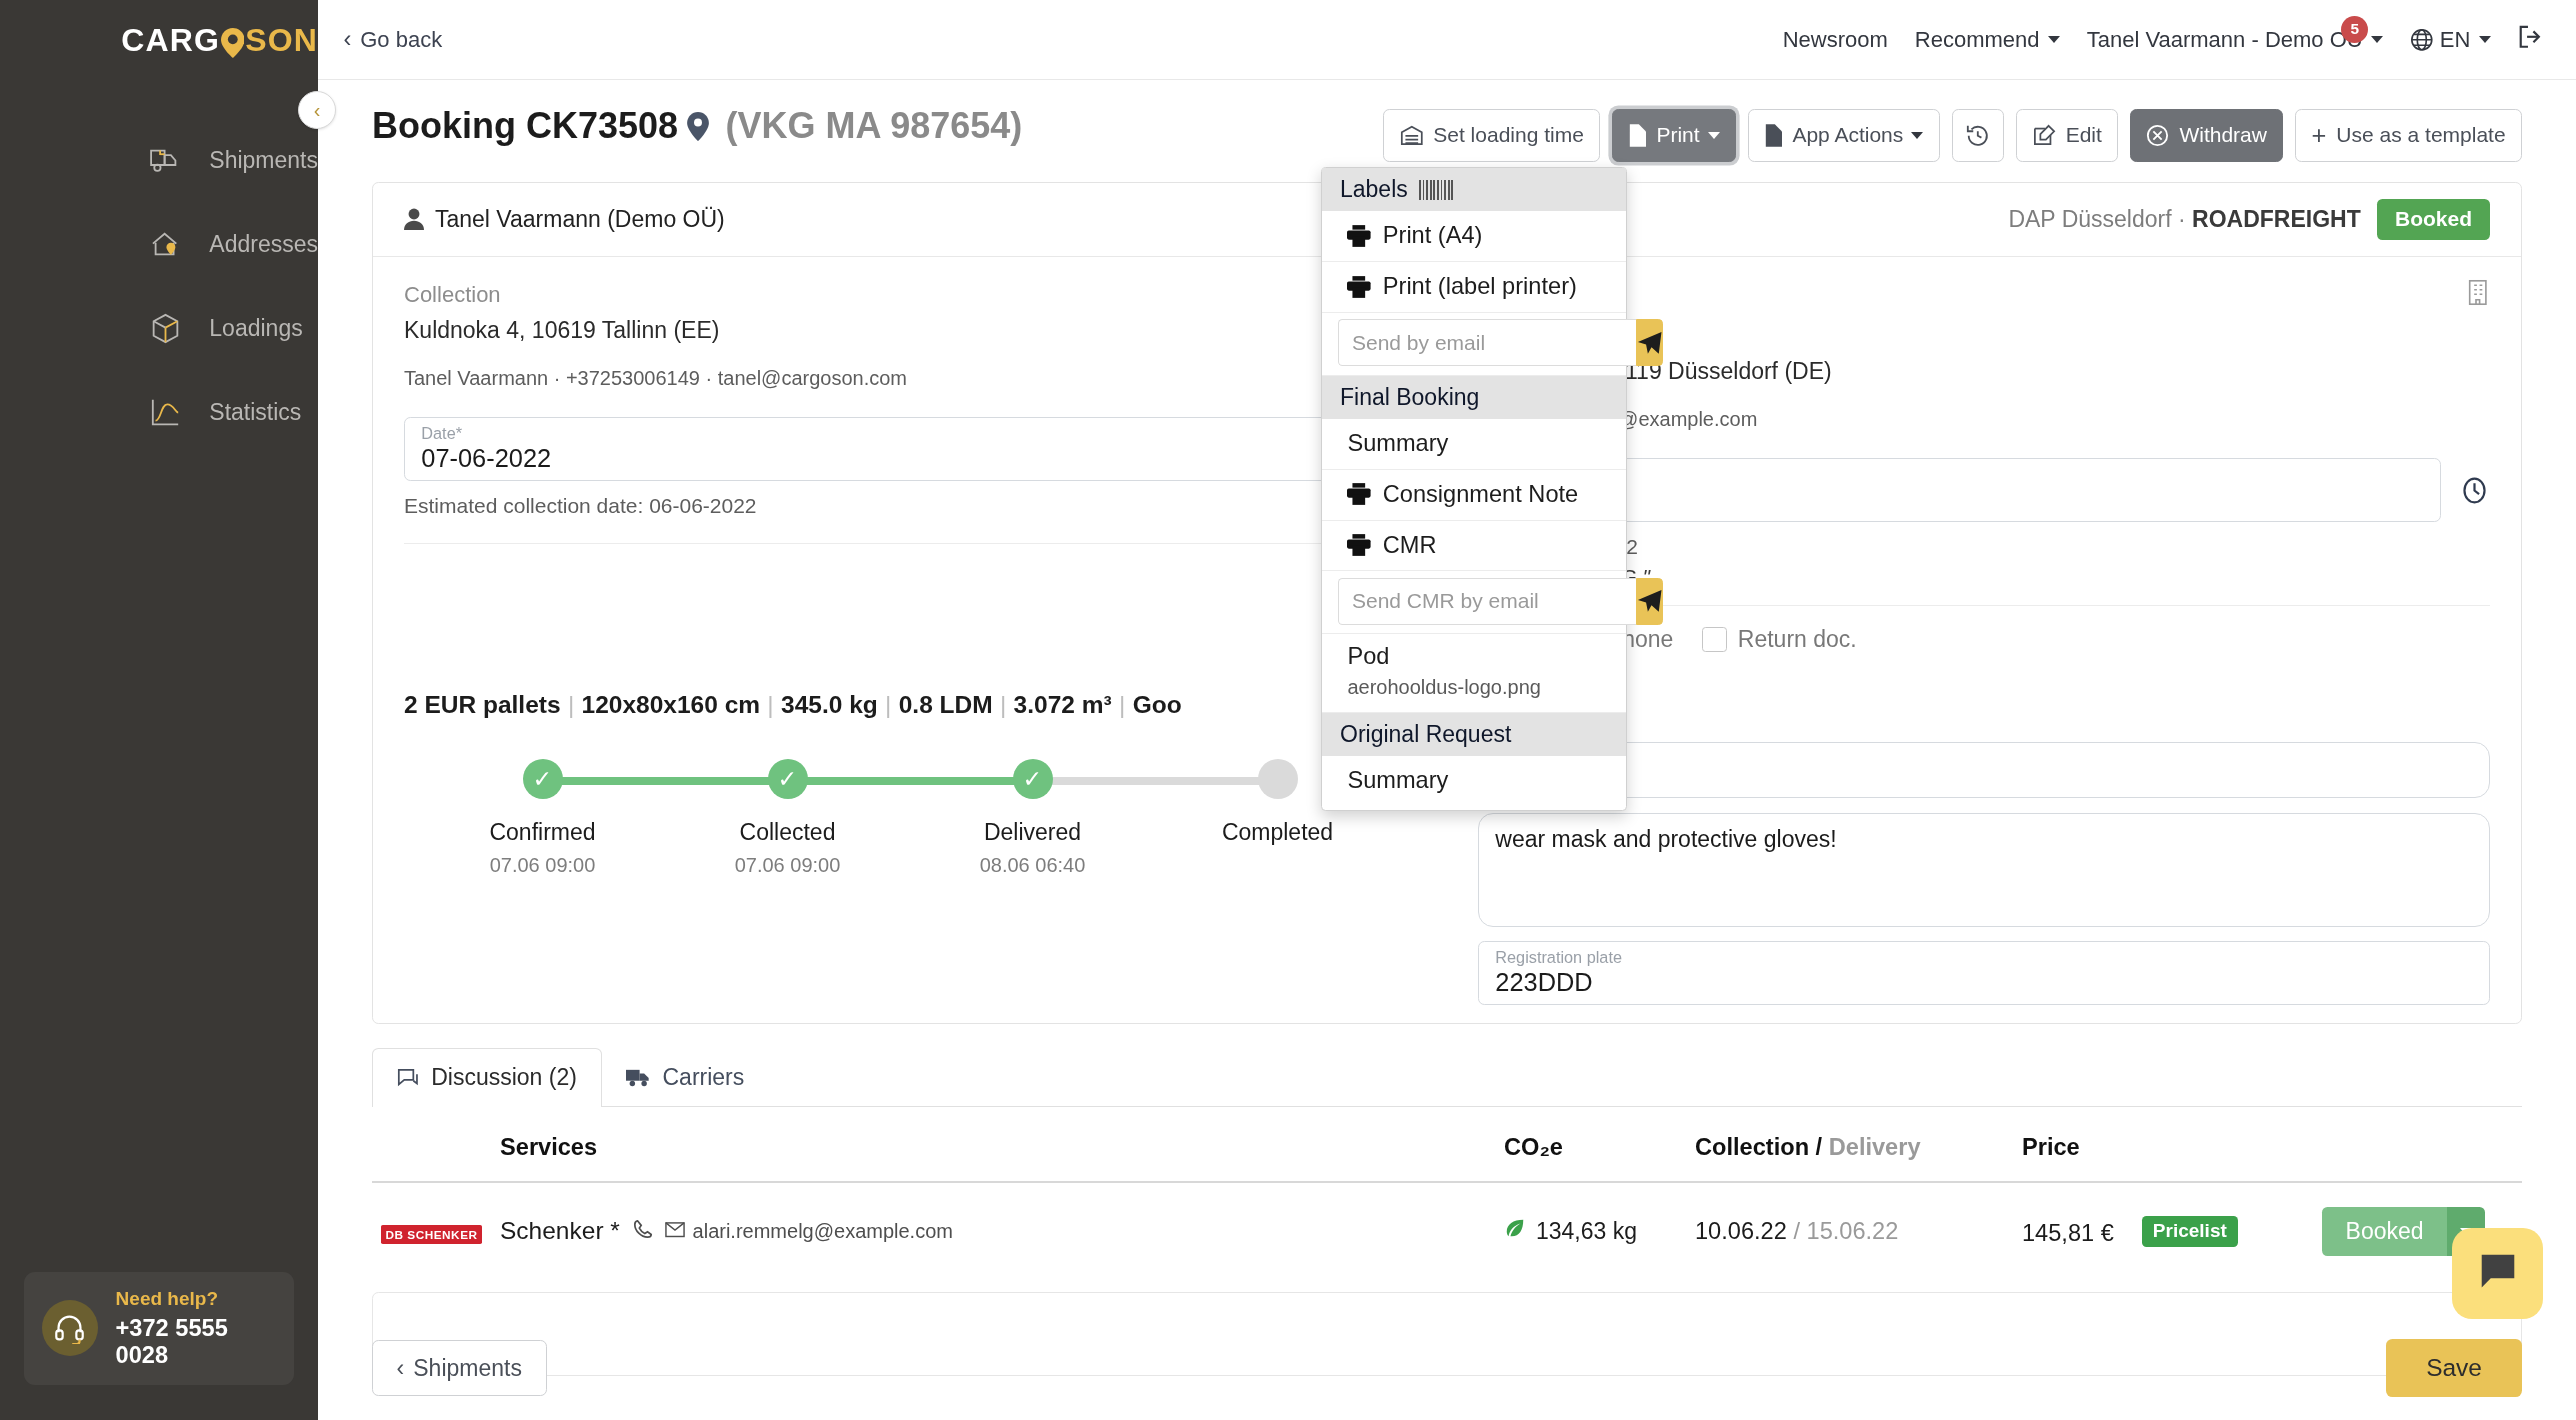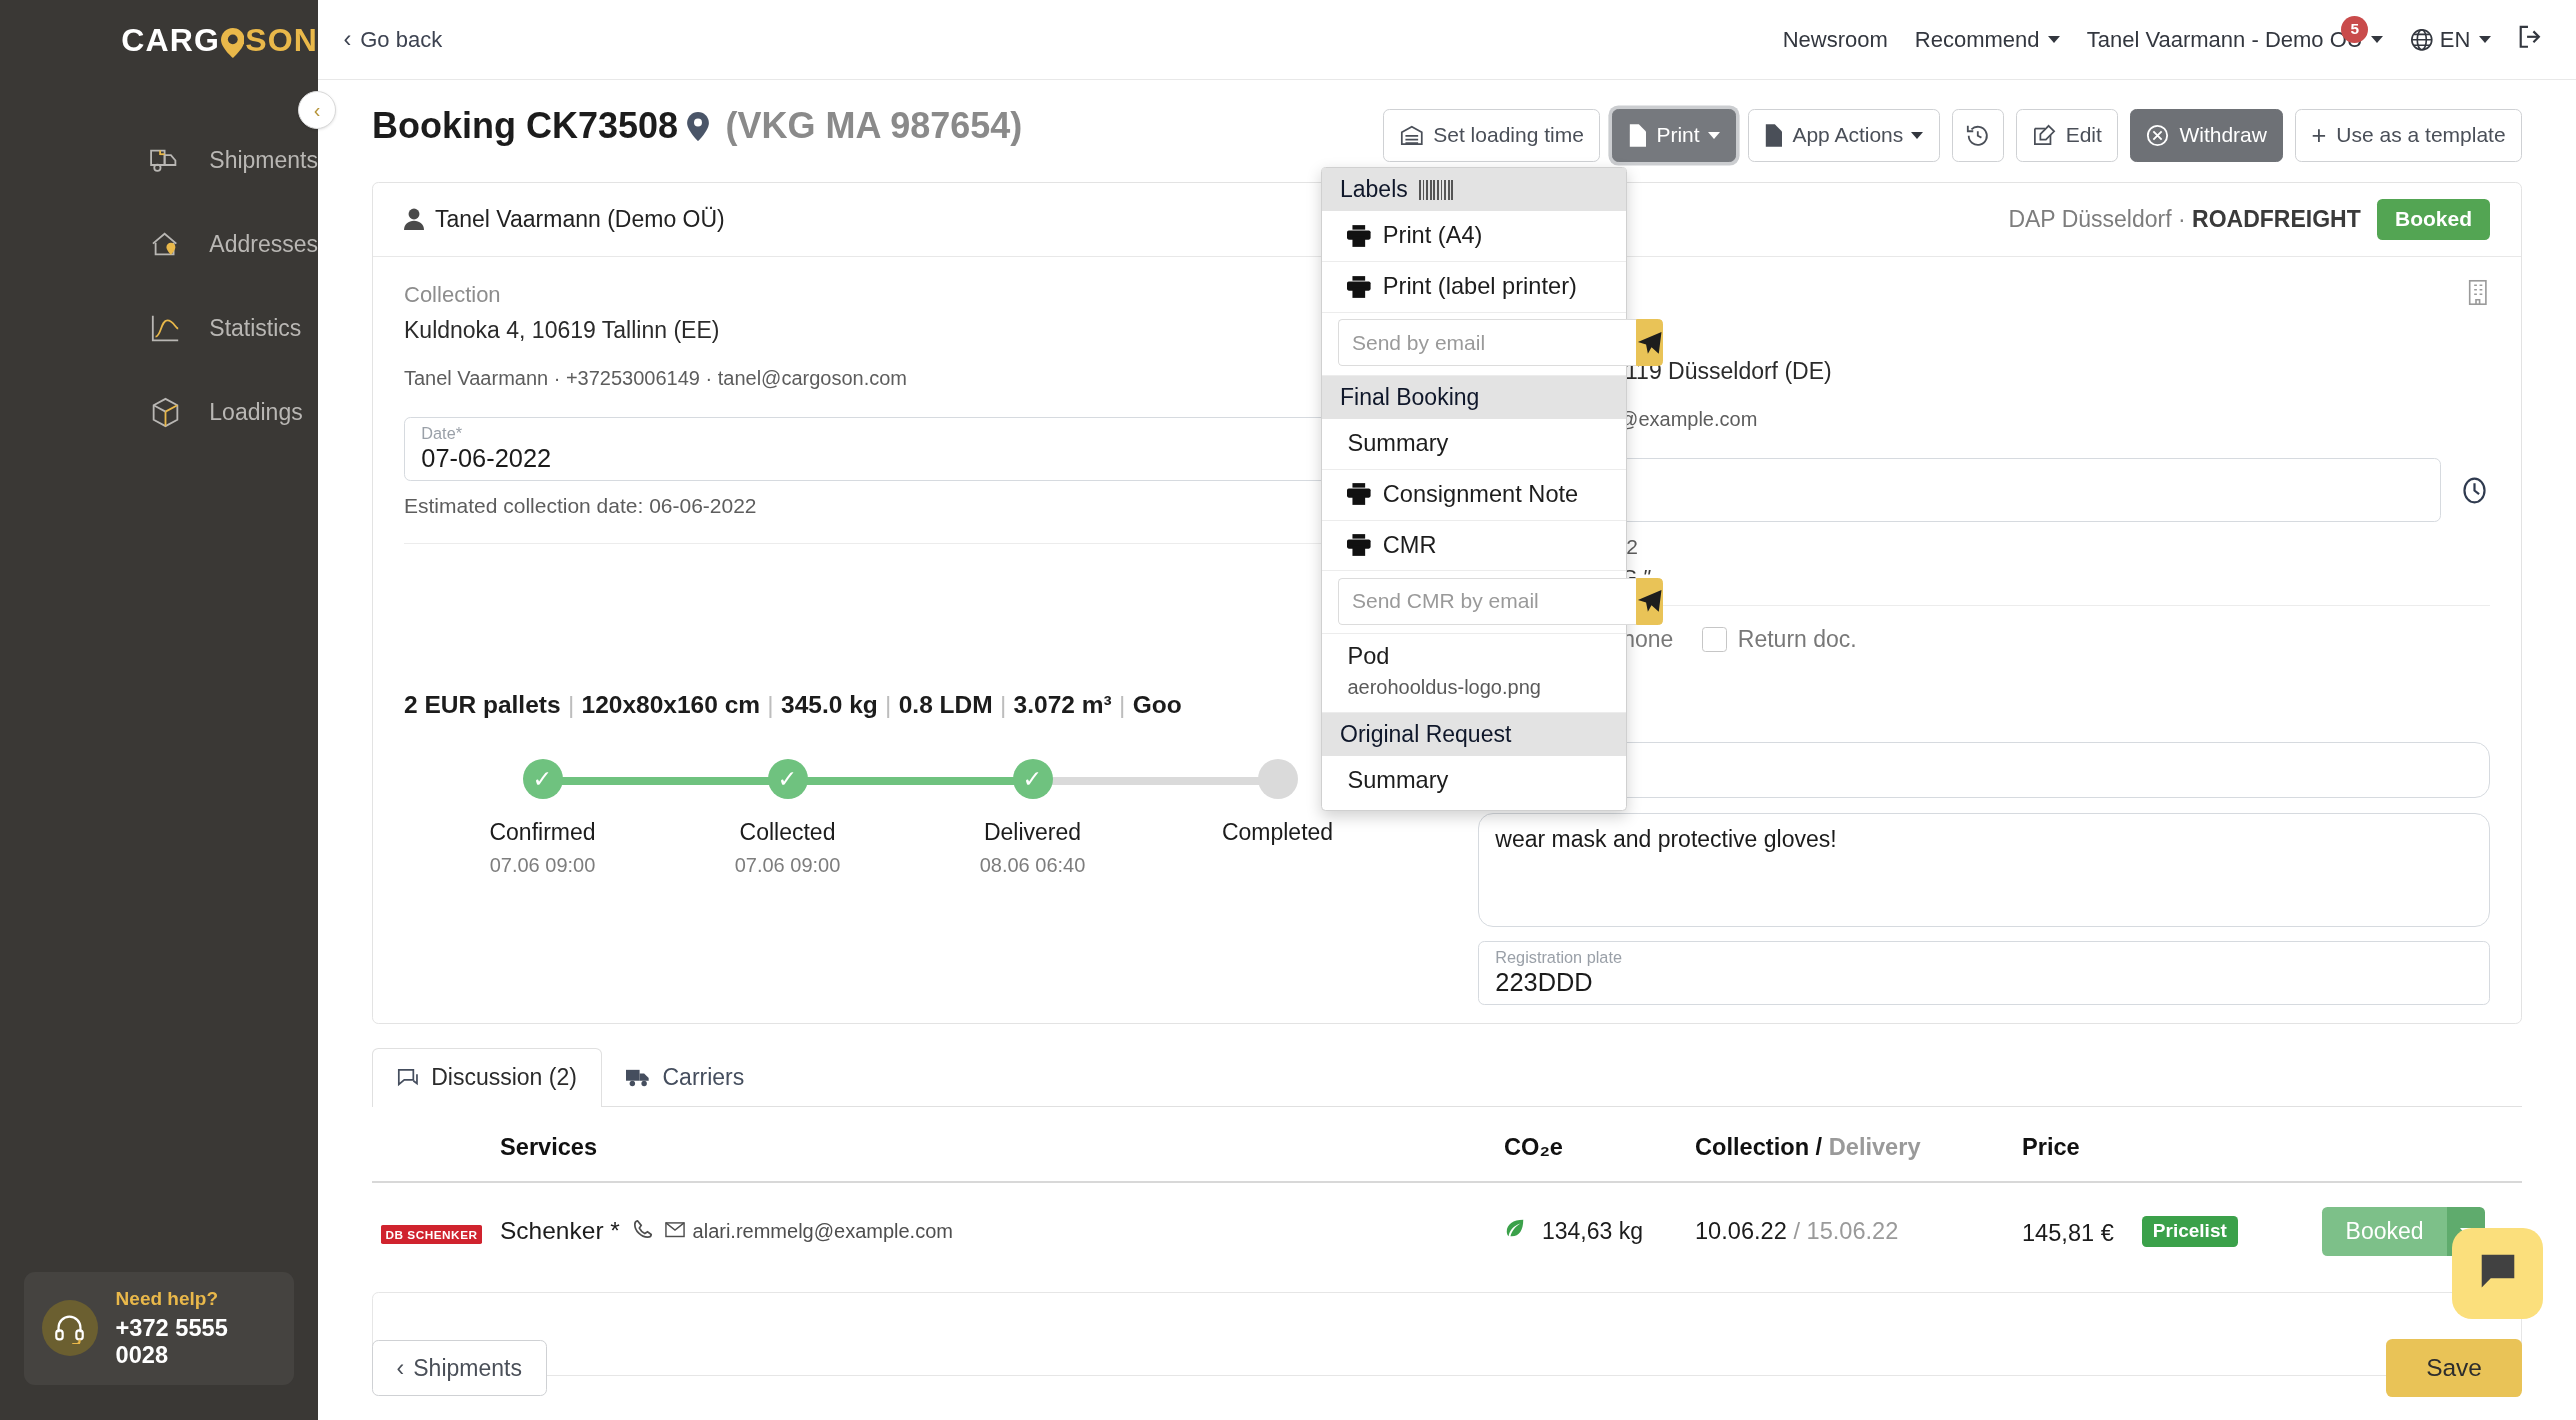--- a/index.html
+++ b/index.html
@@ -265,21 +265,21 @@
   #tbl th.muted-part span.m { color: #9a9a9a; }
   #tbl td { padding: 23.6px 9px; font-size: 23.6px; color: #1c1c1c; vertical-align: middle; }
   .db-logo {
     display: inline-flex; align-items: center; justify-content: center;
     background: #d0232e; color: #fff; font-size: 11.8px; font-weight: 700;
     padding: 2.7px 4.5px; border-radius: 1.8px; letter-spacing: 0.5px; white-space: nowrap;
   }
   .svc-cell { display: flex; align-items: center; gap: 12.7px; }
   .svc-name { font-size: 24.5px; color: #1c1c1c; }
   .svc-mail { font-size: 20px; color: #4e4e4e; display: flex; align-items: center; gap: 7.3px; }
-  .co2-cell { display: flex; align-items: center; gap: 16px; font-size: 23px; }
+  .co2-cell { display: flex; align-items: center; gap: 10px; font-size: 23px; }
   .date-cell { font-size: 23.6px; }
   .date-cell .sl { color: #9a9a9a; }
   .price-cell { display: flex; align-items: flex-end; gap: 28px; }
   .pricelist-badge {
     background: #3ba14a; color: #fff; font-size: 19px; font-weight: 700;
     padding: 4.5px 11px; border-radius: 4.5px;
   }
   .booked-split { display: flex; align-items: stretch; }
   .booked-main {
     background: #7dc089; color: #fff; font-size: 23px;
@@ -355,37 +355,37 @@
         <svg width="33" height="27" viewBox="0 0 36 30" fill="none" stroke="#b9b7b4" stroke-width="2">
           <path d="M4 14L17 3l13 11"></path>
             <path d="M7 13v13h20V13"></path>
           <path d="M24 14c-2.2 0-4 1.8-4 4s4 7 4 7 4-5 4-7-1.8-4-4-4z" fill="#e9b84a" stroke="#e9b84a"></path>
         </svg>
       </span>
       <span class="nav-label">Addresses</span>
     </div>
     <div class="nav-item">
       <span class="nav-icon">
-        <svg width="31" height="29" viewBox="0 0 34 32" fill="none" stroke="#b9b7b4" stroke-width="2">
-          <path d="M3 2v27h28"></path>
-            <path d="M6 25c6 0 6-18 13-18s9 9 12 9" stroke="#e9b84a"></path>
-        </svg>
-      </span>
-      <span class="nav-label">Statistics</span>
-    </div>
-    <div class="nav-item">
-      <span class="nav-icon">
         <svg width="31" height="31" viewBox="0 0 34 34" fill="none" stroke="#b9b7b4" stroke-width="2">
           <path d="M17 2l13 7v16l-13 7-13-7V9z"></path>
             <path d="M17 16v16" stroke="#e9b84a"></path>
             <path d="M17 16L4 9"></path>
             <path d="M17 16l13-7" stroke="#e9b84a"></path>
         </svg>
       </span>
       <span class="nav-label">Loadings</span>
+    </div>
+    <div class="nav-item">
+      <span class="nav-icon">
+        <svg width="31" height="29" viewBox="0 0 34 32" fill="none" stroke="#b9b7b4" stroke-width="2">
+          <path d="M3 2v27h28"></path>
+            <path d="M6 25c6 0 6-18 13-18s9 9 12 9" stroke="#e9b84a"></path>
+        </svg>
+      </span>
+      <span class="nav-label">Statistics</span>
     </div>
   </div>
 
   <div id="help-box">
     <div id="help-circle">
       <svg width="31" height="31" viewBox="0 0 34 34" fill="none" stroke="#ffffff" stroke-width="2.4">
         <path d="M5 21v-5a12 12 0 0124 0v5"></path>
         <rect x="2.5" y="19" width="7" height="10" rx="3"></rect>
         <rect x="24.5" y="19" width="7" height="10" rx="3"></rect>
         <path d="M28 29v2a3 3 0 01-3 3h-5" stroke="#e9b84a"></path>

